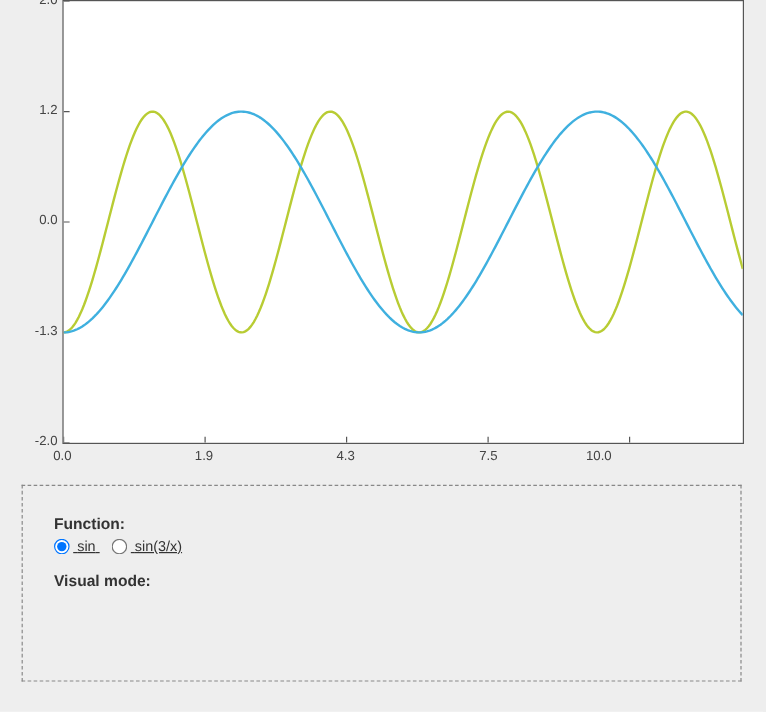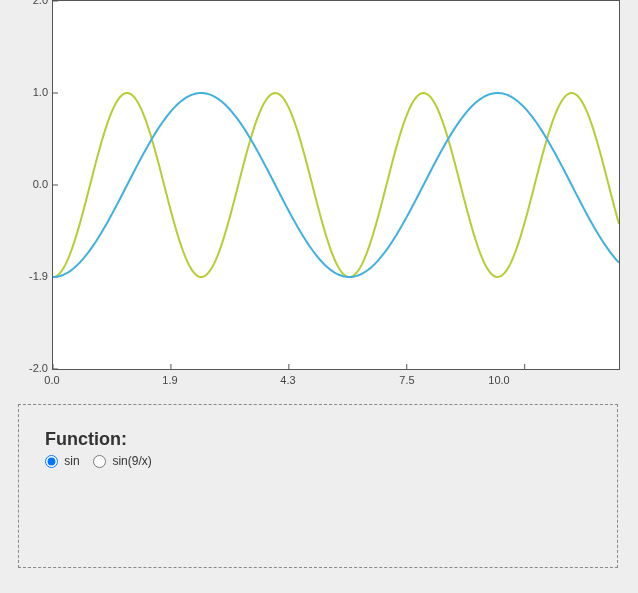--- a/index.html
+++ b/index.html
@@ -53,51 +53,52 @@
     left: 18px;
     top: 404px;
     width: 600px;
     height: 164px;
     border: 1px dashed #888;
     box-sizing: border-box;
     padding: 24px 26px;
   }
   .ctrl-label {
     font-weight: bold;
-    font-size: 18px;
+    font-size: 13px;
     margin-bottom: 4px;
   }
   .radio-row {
     margin-bottom: 14px;
     font-size: 12px;
   }
   .radio-row label {
     margin-right: 10px;
     cursor: pointer;
+    text-decoration: underline;
   }
   input[type=radio] {
     margin: 0 3px 0 0;
     vertical-align: middle;
   }
   svg { display: block; }
   .series1 { stroke: #3fb0df; stroke-width: 2; fill: none; }
   .series2 { stroke: #b8cc33; stroke-width: 2; fill: none; }
   .tick-line { stroke: #555; stroke-width: 1; }
 </style>
 </head>
 <body>
 
 <div class="wrapper">
 
   <div class="plot-outer">
 
     <div class="y-tick-label" style="top:-6px">2.0</div>
-    <div class="y-tick-label" style="top:86px">1.0</div>
+    <div class="y-tick-label" style="top:86px">1.2</div>
     <div class="y-tick-label" style="top:178px">0.0</div>
-    <div class="y-tick-label" style="top:270px">-1.9</div>
+    <div class="y-tick-label" style="top:270px">-1.3</div>
     <div class="y-tick-label" style="top:362px">-2.0</div>
 
     <div class="x-tick-label" style="left:38px">0.0</div>
     <div class="x-tick-label" style="left:156px">1.9</div>
     <div class="x-tick-label" style="left:274px">4.3</div>
     <div class="x-tick-label" style="left:393px">7.5</div>
     <div class="x-tick-label" style="left:485px">10.0</div>
 
     <div class="plot-area">
       <svg id="plot-svg" width="566" height="368">
@@ -122,19 +123,20 @@
 
   <div class="controls">
     <div class="ctrl-label">Function:</div>
     <div class="radio-row">
       <label>
         <input type="radio" name="fn" checked="" style="">
         <span>sin</span>
       </label>
       <label>
         <input type="radio" name="fn" style="">
-        <span>sin(9/x)</span>
+        <span>sin(3/x)</span>
       </label>
     </div>
 
+    <div class="ctrl-label">Visual mode:</div>
   </div>
 
 </div>
 
 </body></html>

